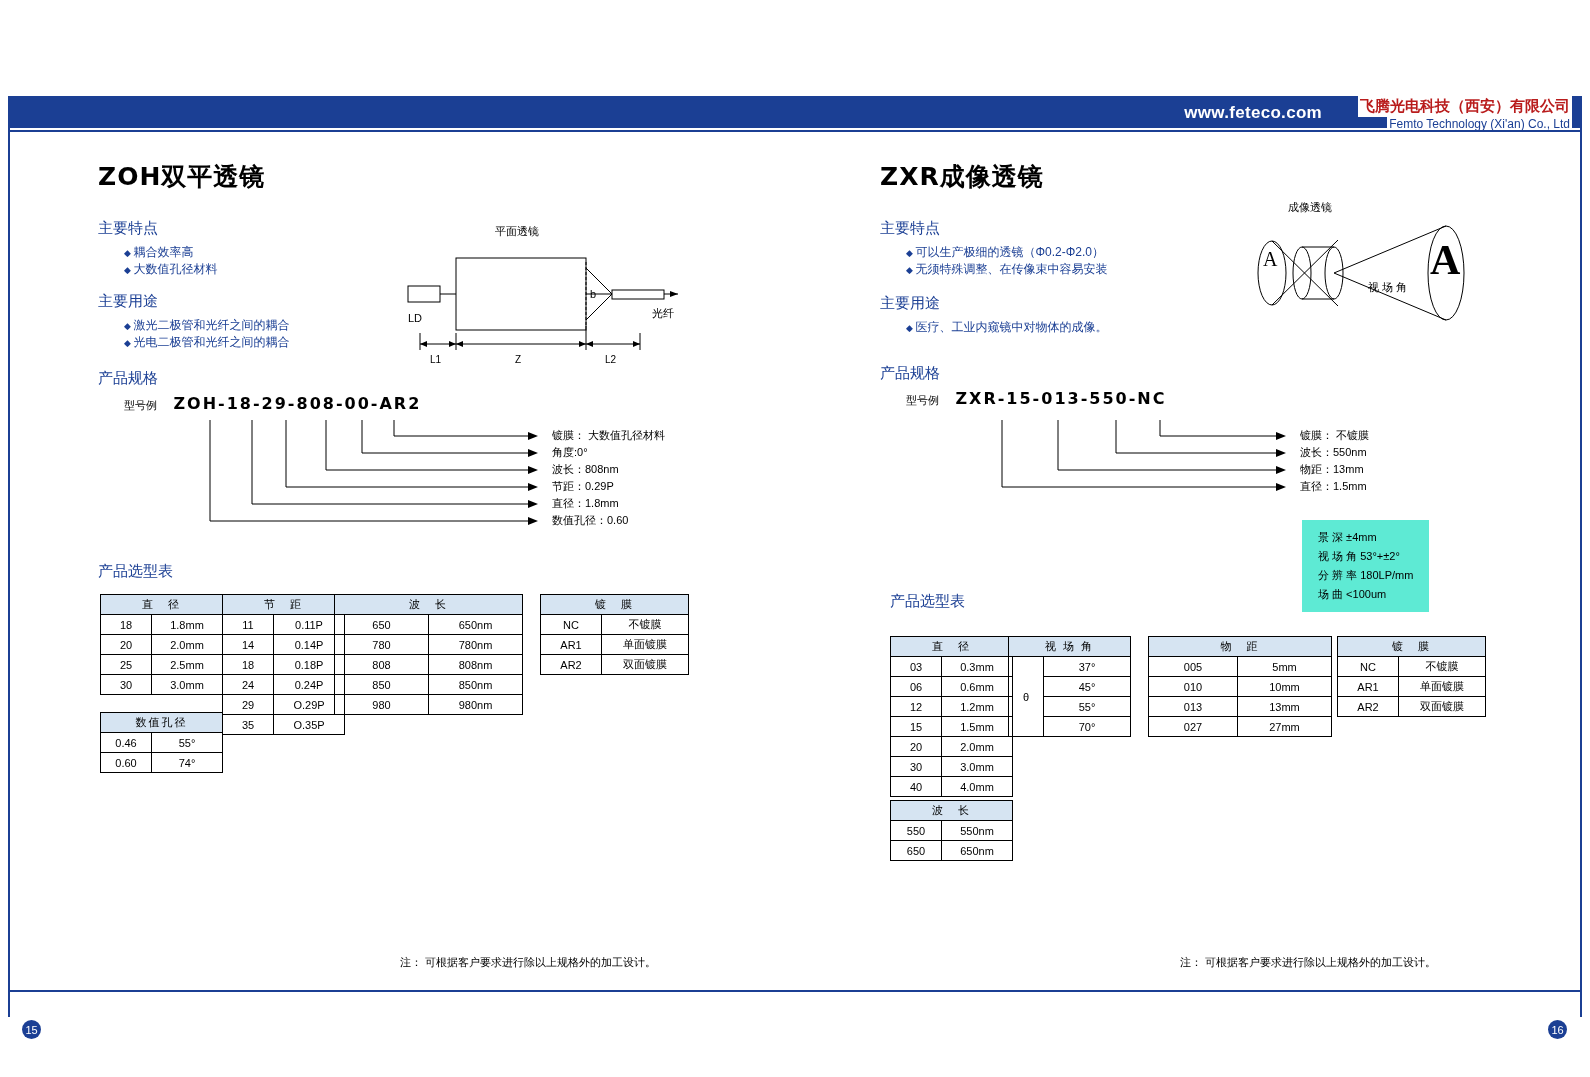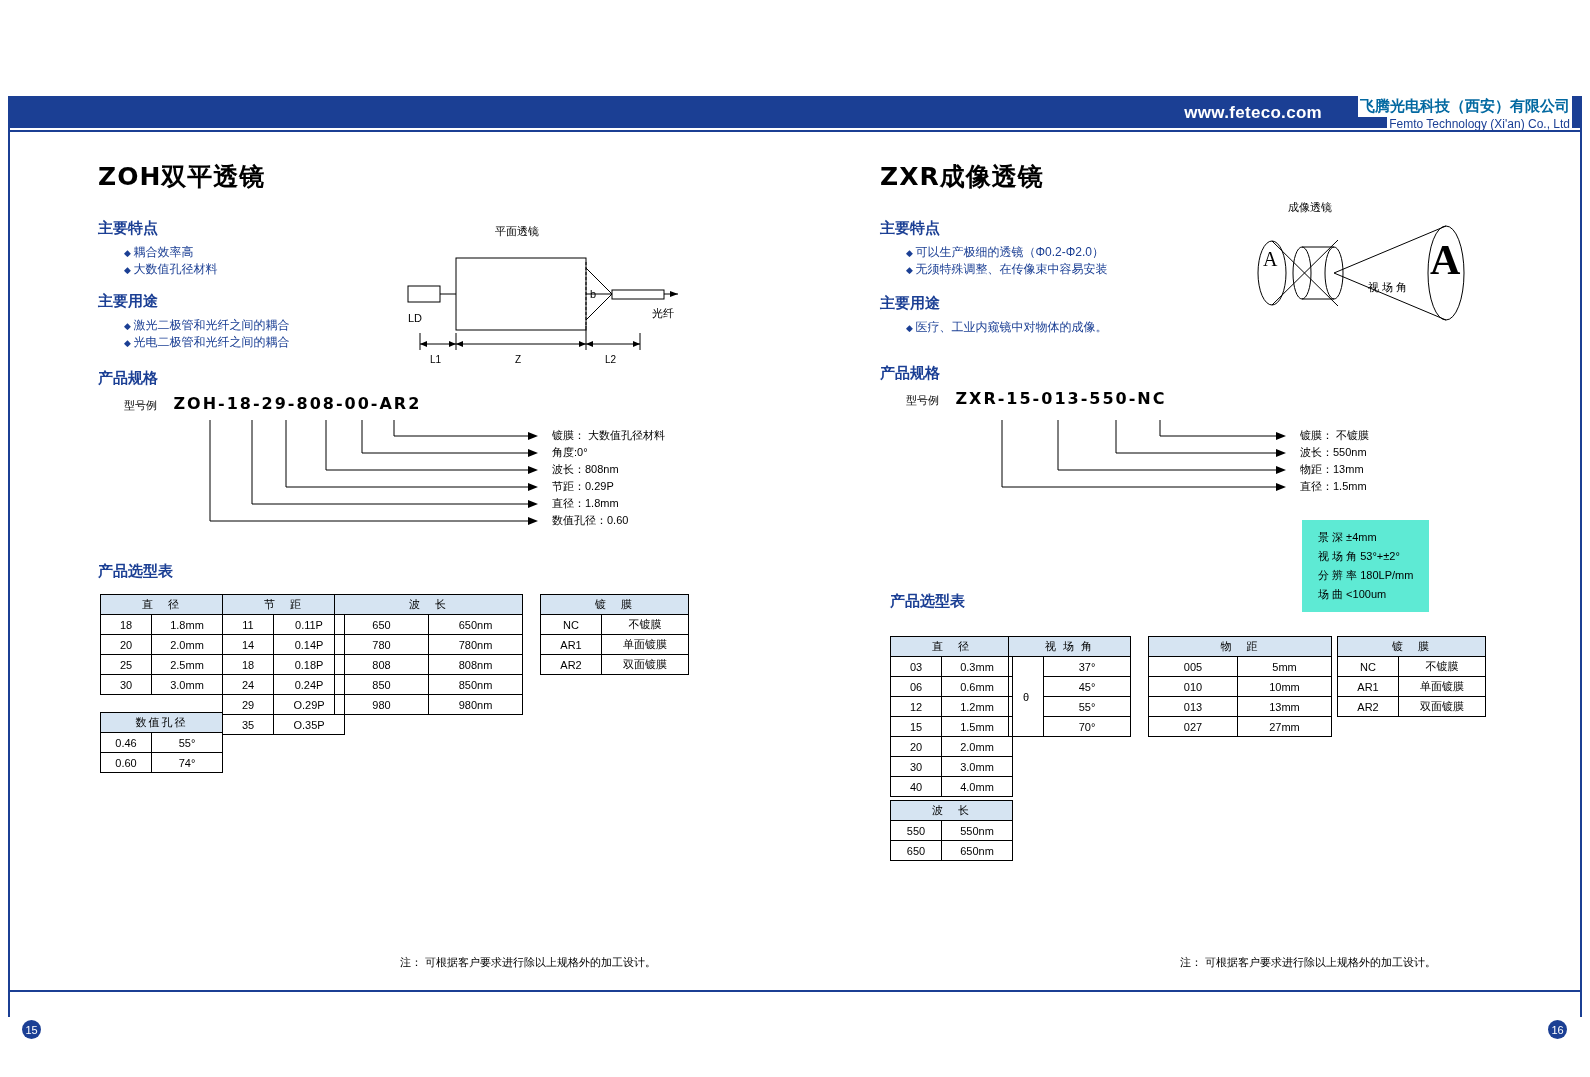--- a/index.html
+++ b/index.html
@@ -15,42 +15,42 @@
     position:absolute;left:8px;right:8px;top:96px;height:32px;
     background:#1b3f94;
   }
   .header-url{
     position:absolute;right:268px;top:103px;
     color:#fff;font-size:17px;font-weight:bold;letter-spacing:.3px;
     font-family:"Liberation Sans",sans-serif;
   }
   .header-logo-cn{
     position:absolute;right:18px;top:96px;
-    color:#0369a1;font-size:15px;font-weight:bold;
+    color:#b91c1c;font-size:15px;font-weight:bold;
     background:#fff;padding:1px 2px;letter-spacing:0px;
   }
   .header-logo-en{
     position:absolute;right:18px;top:116px;
     color:#1b3f94;font-size:12px;background:#fff;padding:1px 2px;
   }
   .header-rule{
     position:absolute;left:8px;right:8px;top:130px;height:2px;background:#1b3f94;
   }
 
   
   .col{position:absolute;top:160px;}
   .col-left{left:98px;width:660px;}
   .col-right{left:880px;width:660px;}
 
   h1.title{
     font-size:25px;font-weight:bold;margin:0 0 26px 0;letter-spacing:1px;
     font-family:"DejaVu Sans","Liberation Sans",sans-serif;
   }
   .sec-h{
-    color:#1b3f94;font-size:15px;font-weight:bold;margin:0 0 6px 0;
+    color:#1b3f94;font-size:15px;font-weight:normal;margin:0 0 6px 0;
   }
   .bullets{margin:0 0 14px 0;padding:0;list-style:none;}
   .bullets li{
     font-size:12px;line-height:16px;color:#1b3f94;margin-left:26px;
     white-space:nowrap;
   }
   .bullets li::before{content:"◆ ";font-size:9px;}
 
   .spec-label{font-size:11px;margin-left:26px;display:inline-block;}
   .partno{

